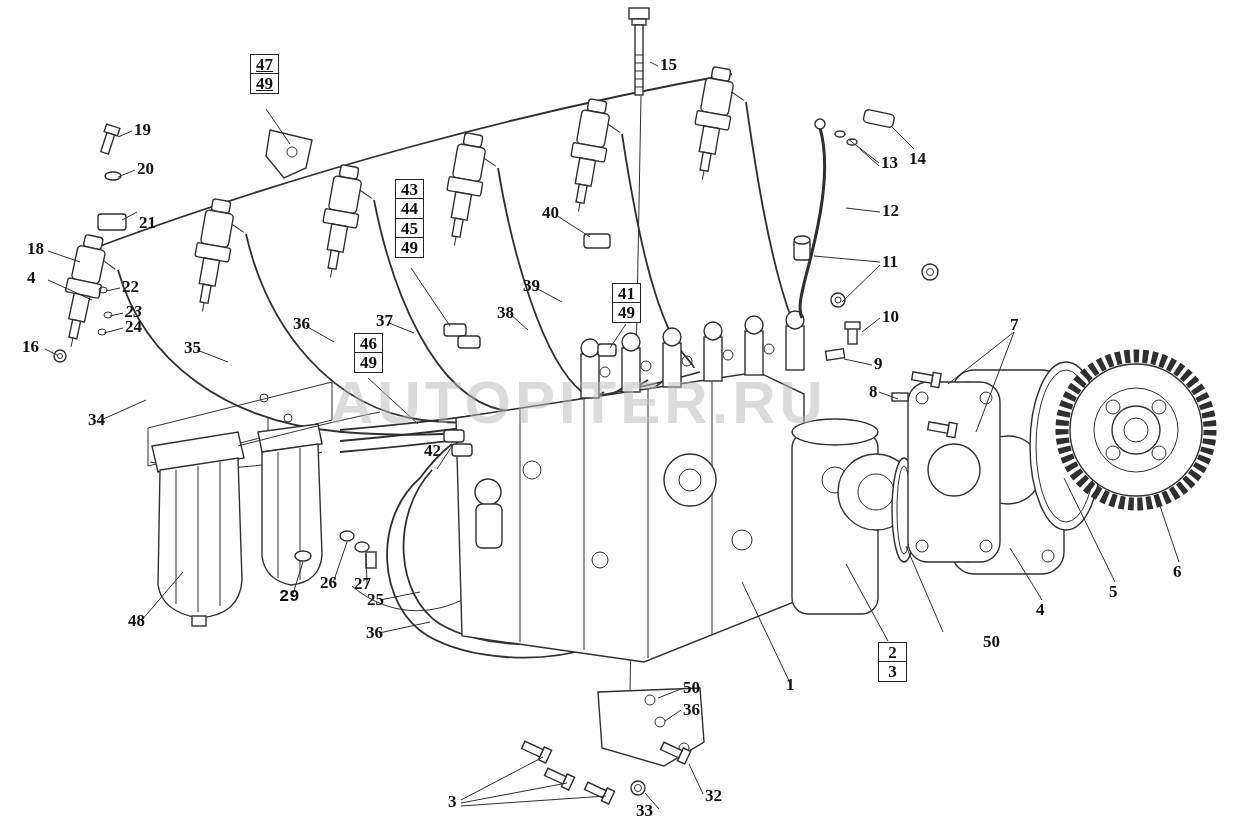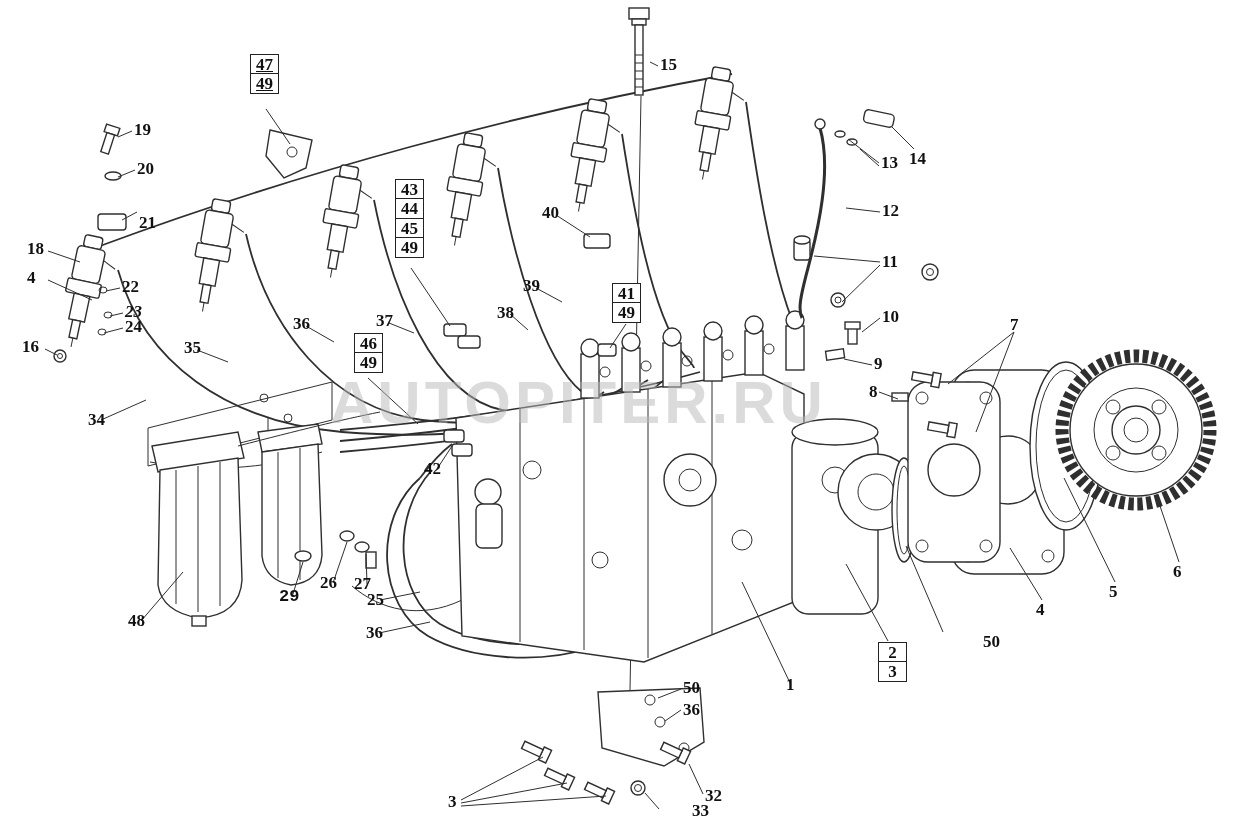--- a/index.html
+++ b/index.html
@@ -398,21 +398,21 @@
       <div class="plabel" style="left: 354px; top: 334px;">
         <span class="box">46</span>
         <span class="box">49</span>
       </div>
       <div class="plabel" style="left: 184px; top: 339px;">
         <span class="num">35</span>
       </div>
       <div class="plabel" style="left: 88px; top: 411px;">
         <span class="num">34</span>
       </div>
-      <div class="plabel" style="left: 424px; top: 460px;">
+      <div class="plabel" style="left: 424px; top: 442px;">
         <span class="num">42</span>
       </div>
       <div class="plabel" style="left: 279px; top: 588px; font-family: Liberation Mono, monospace;">
         <span class="num">29</span>
       </div>
       <div class="plabel" style="left: 320px; top: 574px;">
         <span class="num">26</span>
       </div>
       <div class="plabel" style="left: 354px; top: 575px;">
         <span class="num">27</span>
@@ -428,21 +428,21 @@
       </div>
       <div class="plabel" style="left: 683px; top: 679px;">
         <span class="num">50</span>
       </div>
       <div class="plabel" style="left: 683px; top: 701px;">
         <span class="num">36</span>
       </div>
       <div class="plabel" style="left: 705px; top: 787px;">
         <span class="num">32</span>
       </div>
-      <div class="plabel" style="left: 692px; top: 802px; text-align: center;">
+      <div class="plabel" style="left: 636px; top: 802px; text-align: center;">
         <span class="num">33</span>
       </div>
       <div class="plabel" style="left: 448px; top: 793px;">
         <span class="num">3</span>
       </div>
       <div class="plabel" style="left: 786px; top: 676px;">
         <span class="num">1</span>
       </div>
       <div class="plabel" style="left: 878px; top: 643px;">
         <span class="box">2</span>

